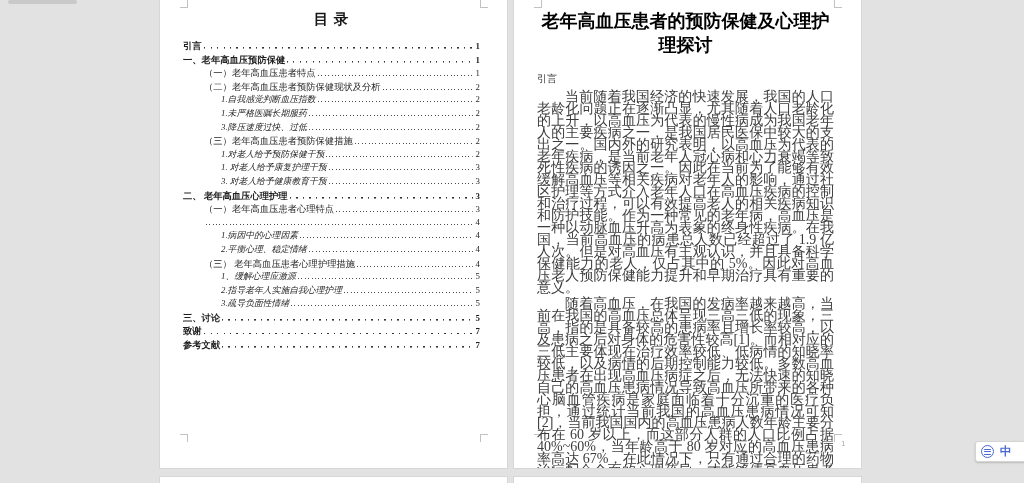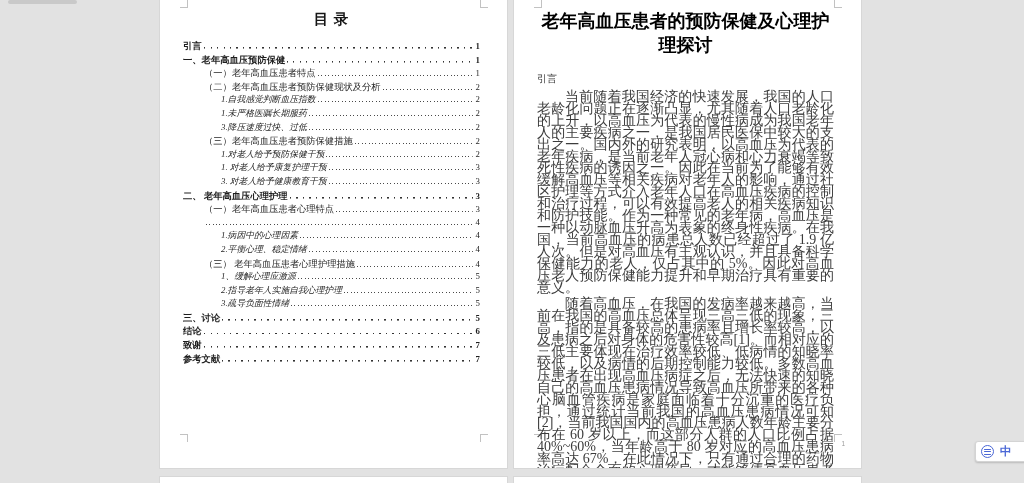--- a/index.html
+++ b/index.html
@@ -208,25 +208,20 @@
         </div>
         <div class="toc-row lvl2">
           <span class="toc-label">3.疏导负面性情绪</span>
           <span class="leader"></span>
           <span class="toc-num">5</span>
         </div>
         <div class="toc-row lvl0">
           <span class="toc-label">三、讨论</span>
           <span class="leader"></span>
           <span class="toc-num">5</span>
-        </div>
-        <div class="toc-row lvl0">
-          <span class="toc-label">结论</span>
-          <span class="leader"></span>
-          <span class="toc-num">6</span>
         </div>
         <div class="toc-row lvl0">
           <span class="toc-label">致谢</span>
           <span class="leader"></span>
           <span class="toc-num">7</span>
         </div>
         <div class="toc-row lvl0">
           <span class="toc-label">参考文献</span>
           <span class="leader"></span>
           <span class="toc-num">7</span>

